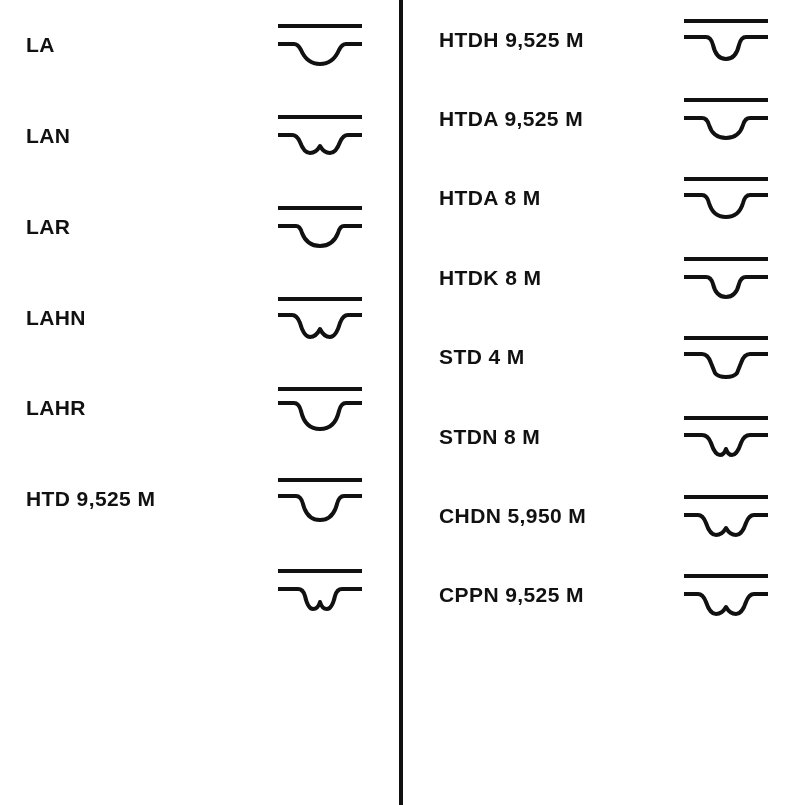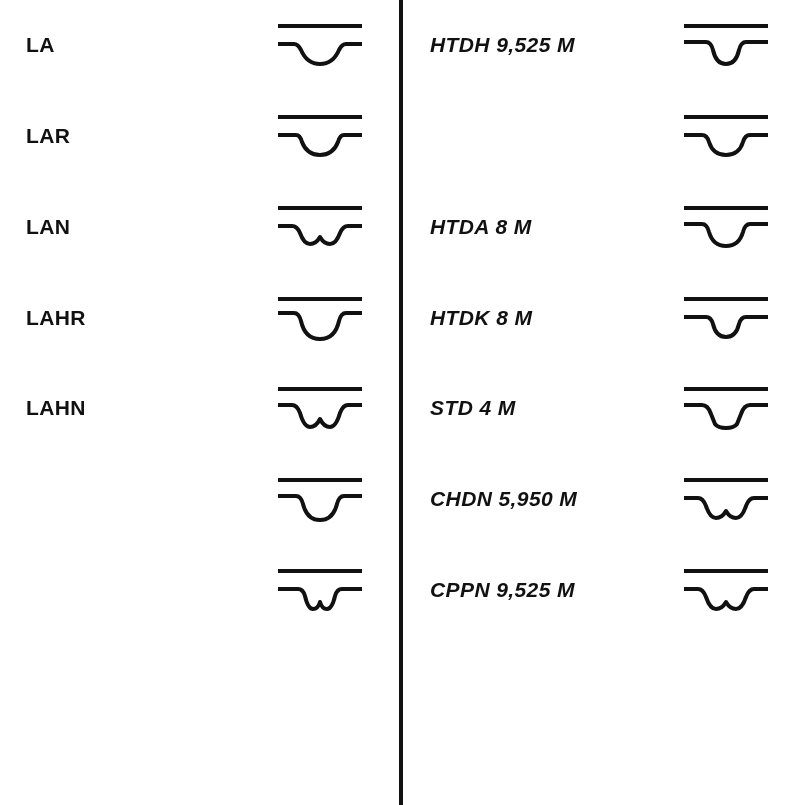--- a/index.html
+++ b/index.html
@@ -40,21 +40,21 @@
     position: relative;
   }
   .row-label {
     font-size: 21px;
     font-weight: bold;
     color: #111111;
     letter-spacing: 0.4px;
     white-space: nowrap;
   }
   .col-left .row-label  { margin-left: 26px; }
-  .col-right .row-label { margin-left: 26px; font-style: italic; }
+  .col-right .row-label { margin-left: 35px; }
 
   .profile {
     position: absolute;
     top: 50%;
     transform: translateY(-50%);
   }
   .col-left .profile  { left: 276px; }
   .col-right .profile { left: 278px; }
 
   .profile svg { display: block; }
@@ -78,61 +78,62 @@
       <span class="row-label">LA</span>
       <span class="profile">
         <svg width="88" height="54" viewBox="0 0 88 54">
           <line x1="2" y1="8" x2="86" y2="8" stroke-width="4"></line>
           <path d="M2 26 H18 Q22 26 25 32 Q31 46 44 46 Q57 46 63 32 Q66 26 70 26 H86" stroke-width="4"></path>
         </svg>
       </span>
     </div>
 
     <div class="row">
+      <span class="row-label">LAN</span>
+      <span class="profile">
+        <svg width="88" height="54" viewBox="0 0 88 54">
+          <line x1="2" y1="8" x2="86" y2="8" stroke-width="4"></line>
+          <path d="M2 26 H16 Q21 26 24 33 Q28 44 34 44 Q40 44 44 37 Q48 44 54 44 Q60 44 64 33 Q67 26 72 26 H86" stroke-width="4"></path>
+        </svg>
+      </span>
+    </div>
+
+    <div class="row">
       <span class="row-label">LAR</span>
       <span class="profile">
         <svg width="88" height="54" viewBox="0 0 88 54">
           <line x1="2" y1="8" x2="86" y2="8" stroke-width="4"></line>
           <path d="M2 26 H20 Q24 26 26 33 Q31 46 44 46 Q57 46 62 33 Q64 26 68 26 H86" stroke-width="4"></path>
         </svg>
       </span>
     </div>
 
-    <div class="row">
-      <span class="row-label">LAN</span>
-      <span class="profile">
-        <svg width="88" height="54" viewBox="0 0 88 54">
-          <line x1="2" y1="8" x2="86" y2="8" stroke-width="4"></line>
-          <path d="M2 26 H16 Q21 26 24 33 Q28 44 34 44 Q40 44 44 37 Q48 44 54 44 Q60 44 64 33 Q67 26 72 26 H86" stroke-width="4"></path>
-        </svg>
-      </span>
-    </div>
-
+
+    <div class="row">
+      <span class="row-label">LAHN</span>
+      <span class="profile">
+        <svg width="88" height="54" viewBox="0 0 88 54">
+          <line x1="2" y1="8" x2="86" y2="8" stroke-width="4"></line>
+          <path d="M2 24 H16 Q21 24 24 32 Q28 46 34 46 Q40 46 44 38 Q48 46 54 46 Q60 46 64 32 Q67 24 72 24 H86" stroke-width="4"></path>
+        </svg>
+      </span>
+    </div>
 
     <div class="row">
       <span class="row-label">LAHR</span>
       <span class="profile">
         <svg width="88" height="54" viewBox="0 0 88 54">
           <line x1="2" y1="8" x2="86" y2="8" stroke-width="4"></line>
           <path d="M2 22 H18 Q23 22 25 30 Q29 48 44 48 Q59 48 63 30 Q65 22 70 22 H86" stroke-width="4"></path>
         </svg>
       </span>
     </div>
 
     <div class="row">
-      <span class="row-label">LAHN</span>
-      <span class="profile">
-        <svg width="88" height="54" viewBox="0 0 88 54">
-          <line x1="2" y1="8" x2="86" y2="8" stroke-width="4"></line>
-          <path d="M2 24 H16 Q21 24 24 32 Q28 46 34 46 Q40 46 44 38 Q48 46 54 46 Q60 46 64 32 Q67 24 72 24 H86" stroke-width="4"></path>
-        </svg>
-      </span>
-    </div>
-
-    <div class="row">
+      <span class="row-label">HTD 9,525 M</span>
       <span class="profile">
         <svg width="88" height="54" viewBox="0 0 88 54">
           <line x1="2" y1="8" x2="86" y2="8" stroke-width="4"></line>
           <path d="M2 24 H20 Q25 24 27 32 Q31 48 44 48 Q57 48 61 32 Q63 24 68 24 H86" stroke-width="4"></path>
         </svg>
       </span>
     </div>
 
     <div class="row">
       <span class="profile">
@@ -151,20 +152,21 @@
       <span class="row-label">HTDH 9,525 M</span>
       <span class="profile">
         <svg width="88" height="54" viewBox="0 0 88 54">
           <line x1="2" y1="8" x2="86" y2="8" stroke-width="4"></line>
           <path d="M2 24 H24 Q29 24 31 32 Q34 46 44 46 Q54 46 57 32 Q59 24 64 24 H86" stroke-width="4"></path>
         </svg>
       </span>
     </div>
 
     <div class="row">
+      <span class="row-label">HTDA 9,525 M</span>
       <span class="profile">
         <svg width="88" height="54" viewBox="0 0 88 54">
           <line x1="2" y1="8" x2="86" y2="8" stroke-width="4"></line>
           <path d="M2 26 H20 Q25 26 27 33 Q31 46 44 46 Q57 46 61 33 Q63 26 68 26 H86" stroke-width="4"></path>
         </svg>
       </span>
     </div>
 
     <div class="row">
       <span class="row-label">HTDA 8 M</span>
@@ -189,20 +191,29 @@
     <div class="row">
       <span class="row-label">STD 4 M</span>
       <span class="profile">
         <svg width="88" height="54" viewBox="0 0 88 54">
           <line x1="2" y1="8" x2="86" y2="8" stroke-width="4"></line>
           <path d="M2 24 H20 Q26 24 29 33 L33 43 Q36 47 44 47 Q52 47 55 43 L59 33 Q62 24 68 24 H86" stroke-width="4"></path>
         </svg>
       </span>
     </div>
 
+    <div class="row">
+      <span class="row-label">STDN 8 M</span>
+      <span class="profile">
+        <svg width="88" height="54" viewBox="0 0 88 54">
+          <line x1="2" y1="8" x2="86" y2="8" stroke-width="4"></line>
+          <path d="M2 25 H20 Q26 25 29 33 Q33 45 38 45 Q42 45 44 39 Q46 45 50 45 Q55 45 59 33 Q62 25 68 25 H86" stroke-width="4"></path>
+        </svg>
+      </span>
+    </div>
 
     <div class="row">
       <span class="row-label">CHDN 5,950 M</span>
       <span class="profile">
         <svg width="88" height="54" viewBox="0 0 88 54">
           <line x1="2" y1="8" x2="86" y2="8" stroke-width="4"></line>
           <path d="M2 26 H16 Q21 26 24 34 Q28 46 34 46 Q40 46 44 39 Q48 46 54 46 Q60 46 64 34 Q67 26 72 26 H86" stroke-width="4"></path>
         </svg>
       </span>
     </div>

